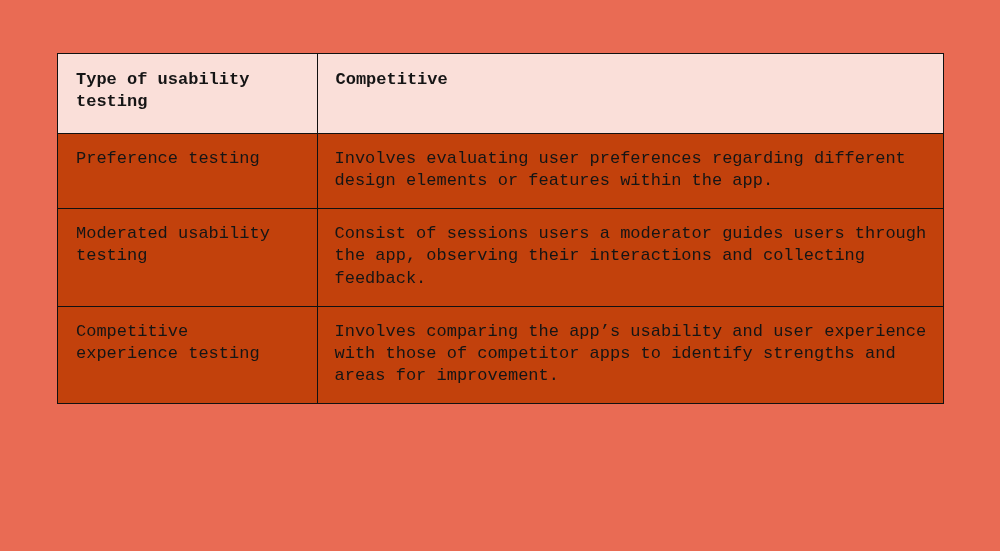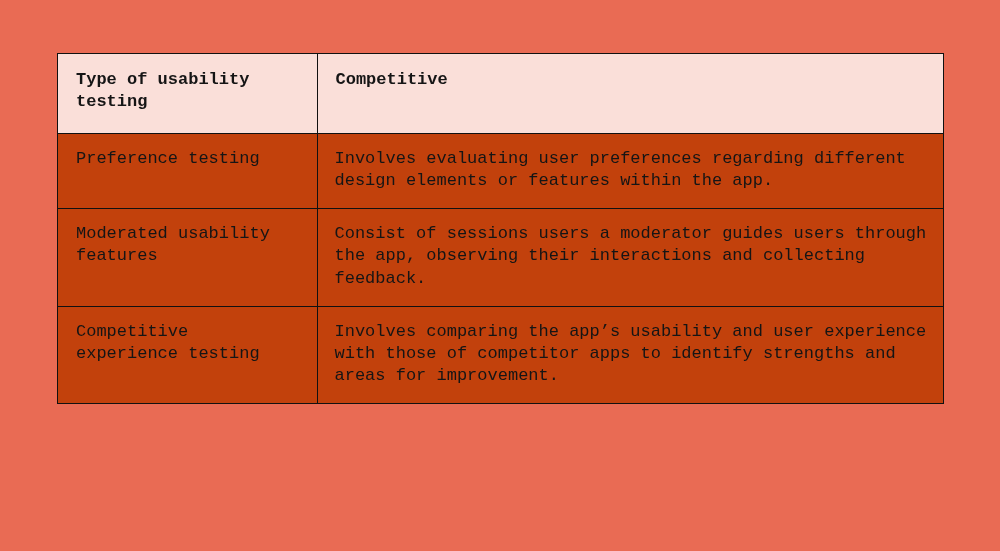--- a/index.html
+++ b/index.html
@@ -101,21 +101,21 @@
           <td class="cell-type">
             <span class="cell-text">Preference testing</span>
           </td>
           <td class="cell-desc">
             <span class="cell-text">Involves evaluating user preferences regarding different design elements or features within the app.</span>
           </td>
         </tr>
         <tr>
           <td class="cell-type">
             <span class="cell-text">Moderated usability
-features</span>
+testing</span>
           </td>
           <td class="cell-desc">
             <span class="cell-text">Consist of sessions users a moderator guides users through the app, observing their interactions and collecting feedback.</span>
           </td>
         </tr>
         <tr>
           <td class="cell-type">
             <span class="cell-text">Competitive
 experience testing</span>
           </td>

